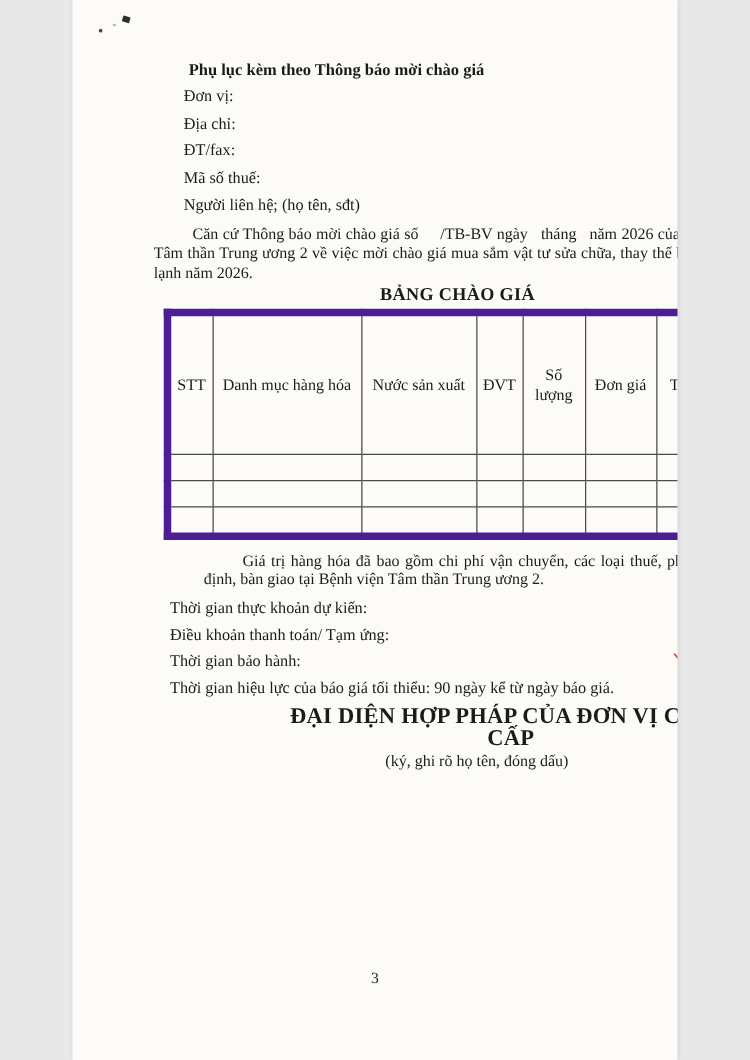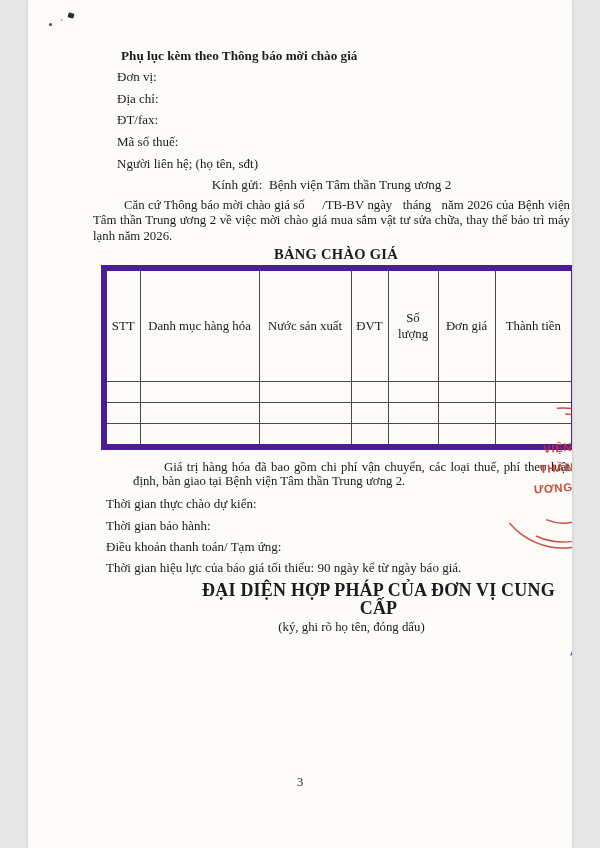--- a/index.html
+++ b/index.html
@@ -1,18 +1,18 @@
 <!DOCTYPE html>
 <html style="--paper: #fcfbf8; --ink: #1b1b1b; --stamp: #c2372b; --sigink: #3d52a8;"><head>
 <meta charset="utf-8">
 <style>
   html,body { margin:0; padding:0; background:#e8e8e8; }
   .page {
     position:relative;
-    width:544px; height:848px;
+    width:484px; height:848px;
     margin:0 auto;
     background:var(--paper,#fcfbf8);
     color:var(--ink,#1b1b1b);
     font-family:"Liberation Serif","DejaVu Serif",serif;
     overflow:hidden;
     box-shadow:0 0 4px rgba(0,0,0,.15);
   }
   .content { position:absolute; left:65px; top:48px; width:477px; }
 
   .doc-title { margin-left:28px; font-weight:bold; font-size:13.2px; line-height:16px; }
@@ -74,21 +74,20 @@
     <div class="doc-title">Phụ lục kèm theo Thông báo mời chào giá</div>
 
     <div class="form-lines">
       <div class="form-line">Đơn vị:</div>
       <div class="form-line">Địa chỉ:</div>
       <div class="form-line">ĐT/fax:</div>
       <div class="form-line">Mã số thuế:</div>
       <div class="form-line">Người liên hệ; (họ tên, sđt)</div>
     </div>
 
-    <div class="kinh-gui">Kính gửi:&nbsp; Bệnh viện Tâm thần Trung ương 2</div>
 
     <div class="para p1">Căn cứ Thông báo mời chào giá số &nbsp;&nbsp;&nbsp;&nbsp;/TB-BV ngày &nbsp;&nbsp;tháng &nbsp;&nbsp;năm 2026 của Bệnh viện Tâm thần Trung ương 2 về việc mời chào giá mua sắm vật tư sửa chữa, thay thế bảo trì máy lạnh năm 2026.</div>
 
     <div class="table-title">BẢNG CHÀO GIÁ</div>
 
     <table class="quote">
       <colgroup>
         <col style="width:36px">
           <col style="width:119px">
           <col style="width:92px">
@@ -135,23 +134,23 @@
             <td></td>
             <td></td>
             <td></td>
           </tr>
         </tbody>
     </table>
 
     <div class="value-note">Giá trị hàng hóa đã bao gồm chi phí vận chuyển, các loại thuế, phí theo luật định, bàn giao tại Bệnh viện Tâm thần Trung ương 2.</div>
 
     <div class="terms">
-      <div class="term-line">Thời gian thực chào dự kiến:</div>
+      <div class="term-line">Thời gian thực khoản dự kiến:</div>
+      <div class="term-line">Điều khoản thanh toán/ Tạm ứng:</div>
       <div class="term-line">Thời gian bảo hành:</div>
-      <div class="term-line">Điều khoản thanh toán/ Tạm ứng:</div>
       <div class="term-line">Thời gian hiệu lực của báo giá tối thiểu: 90 ngày kể từ ngày báo giá.</div>
     </div>
 
     <div class="sig-block">
       <div class="sig-title">ĐẠI DIỆN HỢP PHÁP CỦA ĐƠN VỊ CUNG CẤP</div>
       <div class="sig-note">(ký, ghi rõ họ tên, đóng dấu)</div>
     </div>
 
   </div>
 

